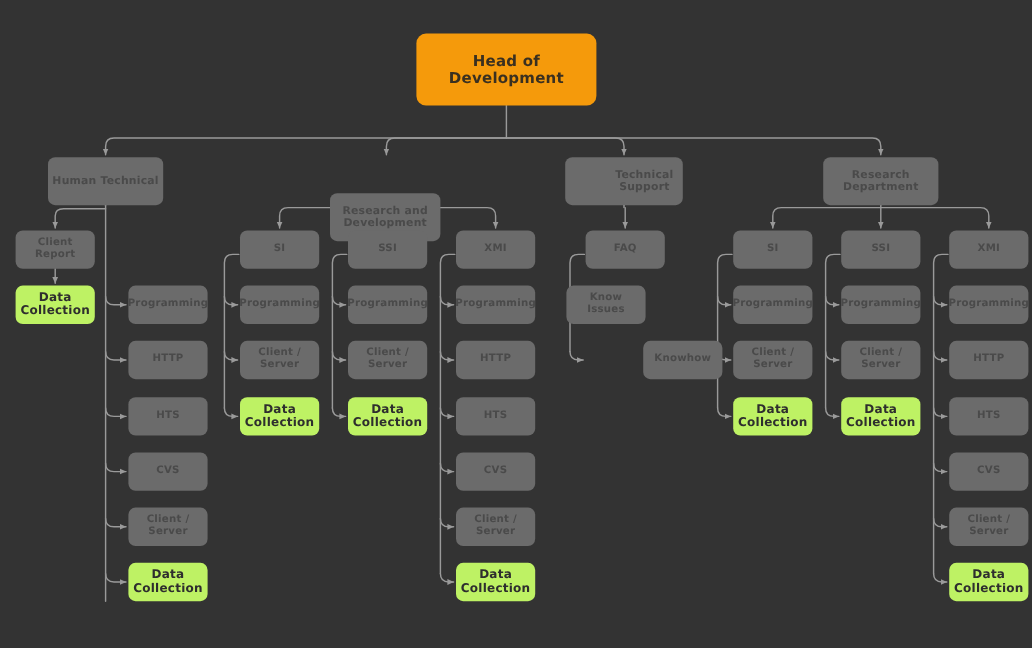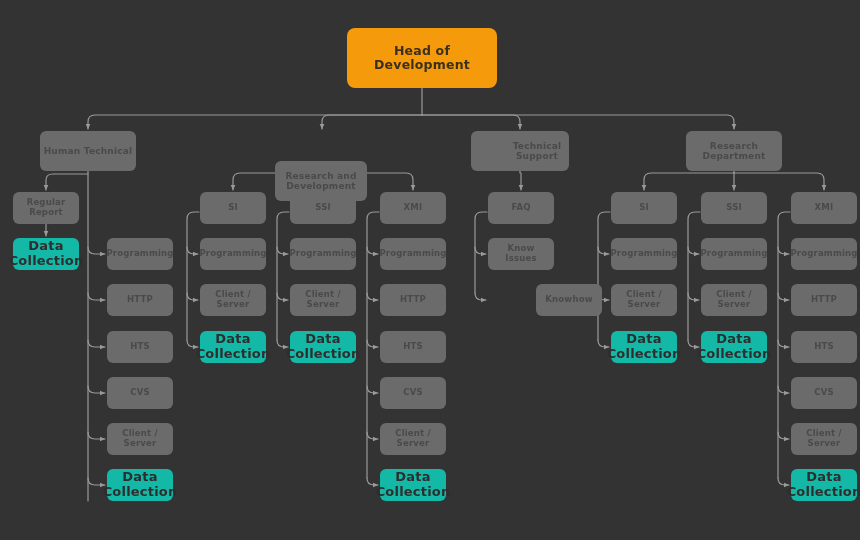--- a/index.html
+++ b/index.html
@@ -21,24 +21,24 @@
     letter-spacing:.2px;
     user-select:none;
   }
   .node.gray{
     background:#6b6b6b;
     color:#4a4a4a;
     font-weight:bold;
     font-size:8.5px;
   }
   .node.orange{
-    background:#14b8a6;
+    background:#bef264;
     color:#2e2e2e;
     font-weight:bold;
-    font-size:13px;
+    font-size:10px;
   }
   .node.root{
     background:#f59a0b;
     color:#3a3020;
     font-weight:bold;
     font-size:12.5px;
     border-radius:8px;
   }
   .node.lvl2{ font-size:9px; }
   .node .lbl{display:block;padding:0 3px;}
@@ -123,21 +123,21 @@
       <div class="node gray lvl2" style="left: 275px; top: 131px; width: 92px; height: 40px; margin-top: 30px;">
         <span class="lbl">Research and Development</span>
       </div>
       <div class="node gray lvl2" style="left: 471px; top: 131px; width: 98px; height: 40px; padding-left: 34px;">
         <span class="lbl">Technical Support</span>
       </div>
       <div class="node gray lvl2" style="left: 686px; top: 131px; width: 96px; height: 40px;">
         <span class="lbl">Research Department</span>
       </div>
       <div class="node gray" style="left: 13px; top: 192px; width: 66px; height: 32px;">
-        <span class="lbl">Regular Report</span>
+        <span class="lbl">Client Report</span>
       </div>
       <div class="node orange" style="left: 13px; top: 238px; width: 66px; height: 32px;">
         <span class="lbl">Data Collection</span>
       </div>
       <div class="node gray" style="left: 107px; top: 238px; width: 66px; height: 32px;">
         <span class="lbl">Programming</span>
       </div>
       <div class="node gray" style="left: 107px; top: 284px; width: 66px; height: 32px;">
         <span class="lbl">HTTP</span>
       </div>
@@ -194,21 +194,21 @@
       </div>
       <div class="node gray" style="left: 380px; top: 423px; width: 66px; height: 32px;">
         <span class="lbl">Client / Server</span>
       </div>
       <div class="node orange" style="left: 380px; top: 469px; width: 66px; height: 32px;">
         <span class="lbl">Data Collection</span>
       </div>
       <div class="node gray" style="left: 488px; top: 192px; width: 66px; height: 32px;">
         <span class="lbl">FAQ</span>
       </div>
-      <div class="node gray" style="left: 488px; top: 238px; width: 66px; height: 32px;">
+      <div class="node gray" style="left: 472px; top: 238px; width: 66px; height: 32px;">
         <span class="lbl">Know Issues</span>
       </div>
       <div class="node gray" style="left: 488px; top: 284px; width: 66px; height: 32px; margin-left: 48px;">
         <span class="lbl">Knowhow</span>
       </div>
       <div class="node gray" style="left: 611px; top: 192px; width: 66px; height: 32px;">
         <span class="lbl">SI</span>
       </div>
       <div class="node gray" style="left: 611px; top: 238px; width: 66px; height: 32px;">
         <span class="lbl">Programming</span>

